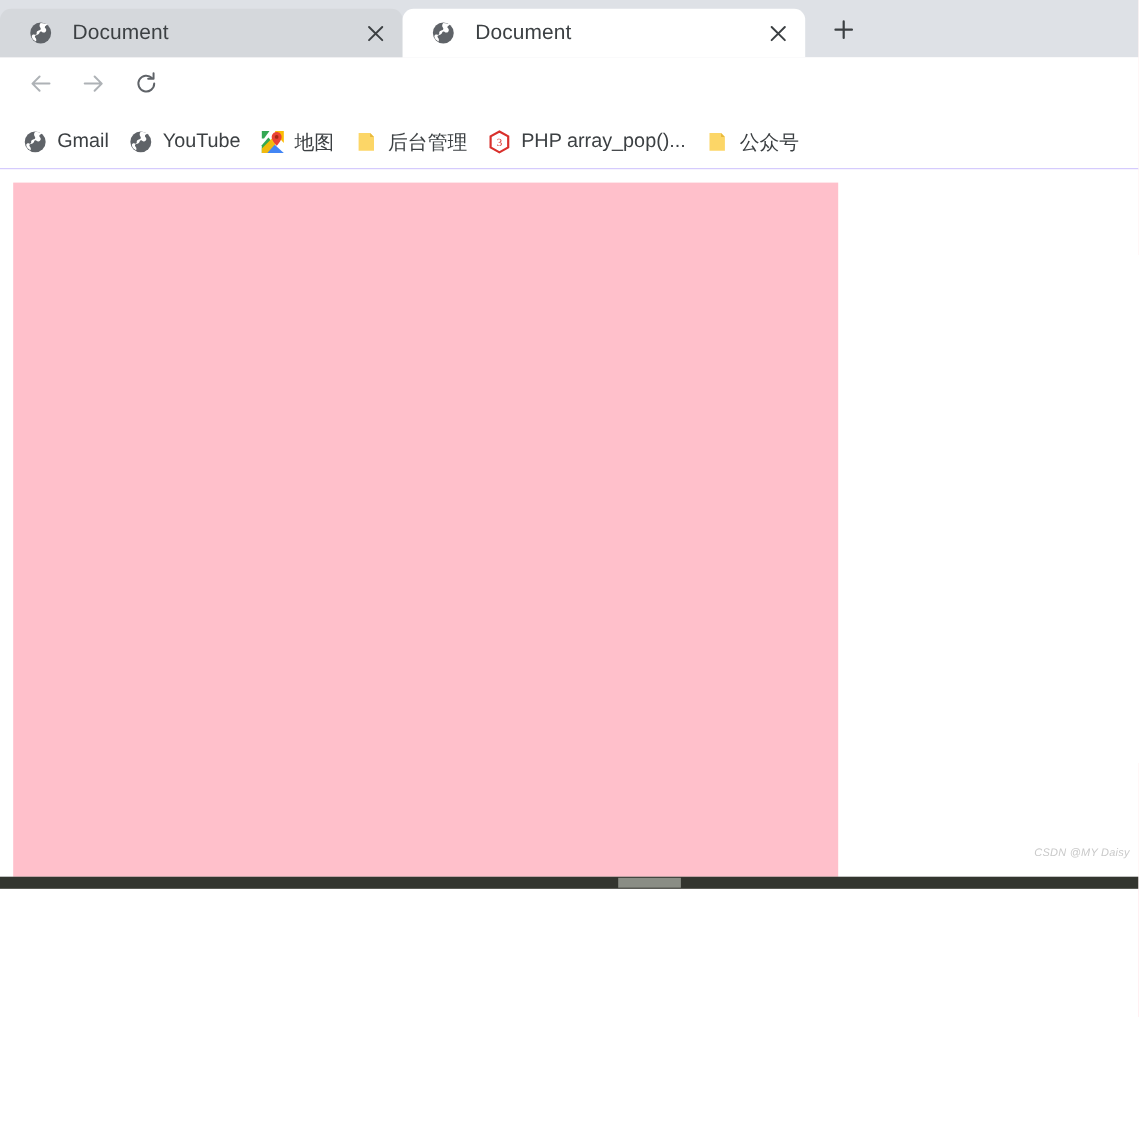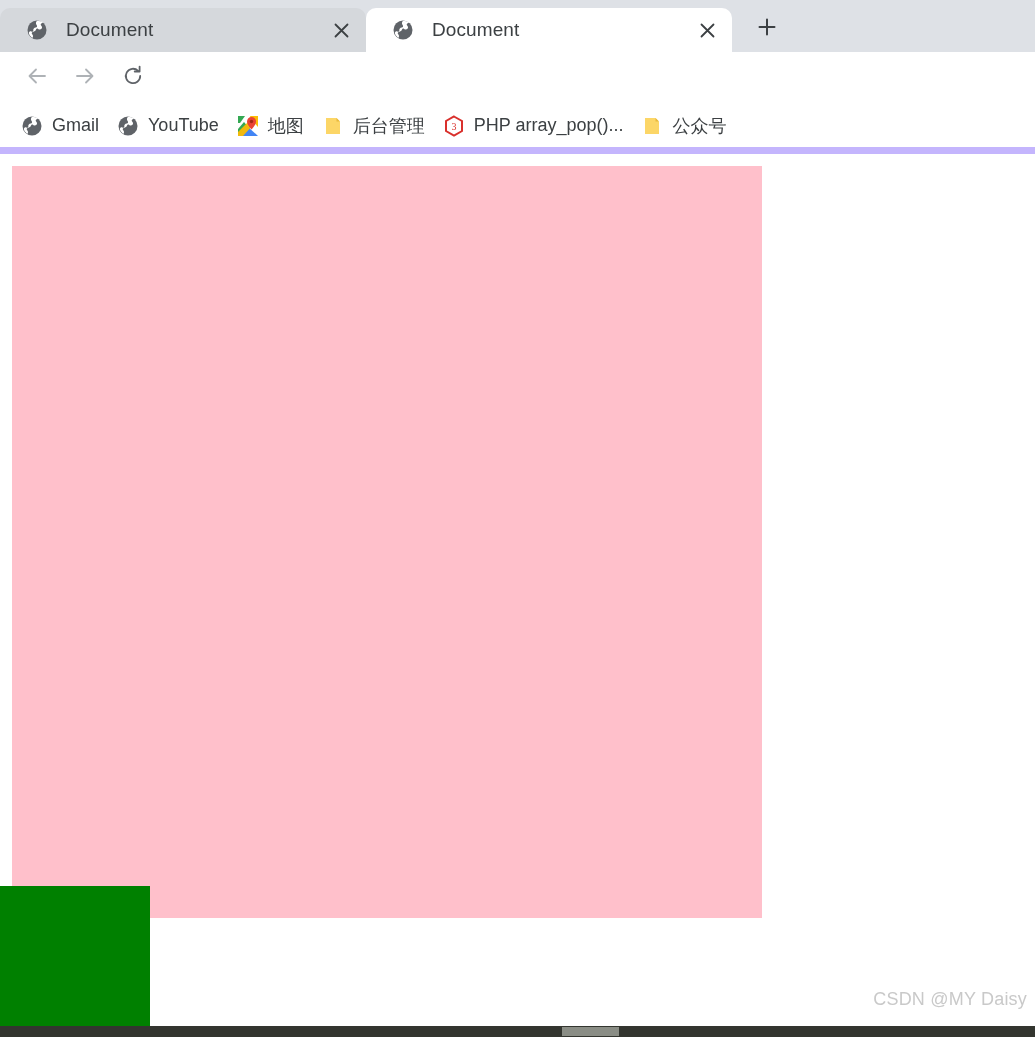--- a/index.html
+++ b/index.html
@@ -7,21 +7,21 @@
     width: 1035px;
     height: 1037px;
     overflow: hidden;
     font-family: "Liberation Sans", sans-serif;
     background: #ffffff;
   }
 
   
   .browser {
     width: 1035px;
-    height: 1037px;
+    height: 808px;
     display: flex;
     flex-direction: column;
     background: #ffffff;
   }
 
   
   .tabstrip {
     height: 52px;
     background: #dee1e6;
     display: flex;
@@ -121,21 +121,21 @@
     letter-spacing: -.1px;
   }
 
   
   .bookmarks {
     height: 50px;
     background: #ffffff;
     display: flex;
     align-items: center;
     padding: 0 10px 0 12px;
-    border-bottom: 7px solid #c4b5fd;
+    border-bottom: 1px solid #c4b5fd;
     flex: 0 0 auto;
   }
   .bm {
     display: flex;
     align-items: center;
     height: 34px;
     padding: 0 9px;
     border-radius: 4px;
     flex: 0 0 auto;
   }
@@ -171,24 +171,25 @@
     left: 0px;
     top: 732px;
     width: 150px;
     height: 150px;
     background: #008000;
   }
   .watermark {
     position: absolute;
     right: 8px;
     bottom: 16px;
-    font-size: 18px;
+    font-size: 10px;
     color: #c9c9c9;
     white-space: nowrap;
     letter-spacing: .2px;
+    font-style: italic;
   }
 
   
   .hscroll {
     height: 11px;
     background: #33352f;
     position: relative;
     flex: 0 0 auto;
   }
   .hscroll-thumb {

